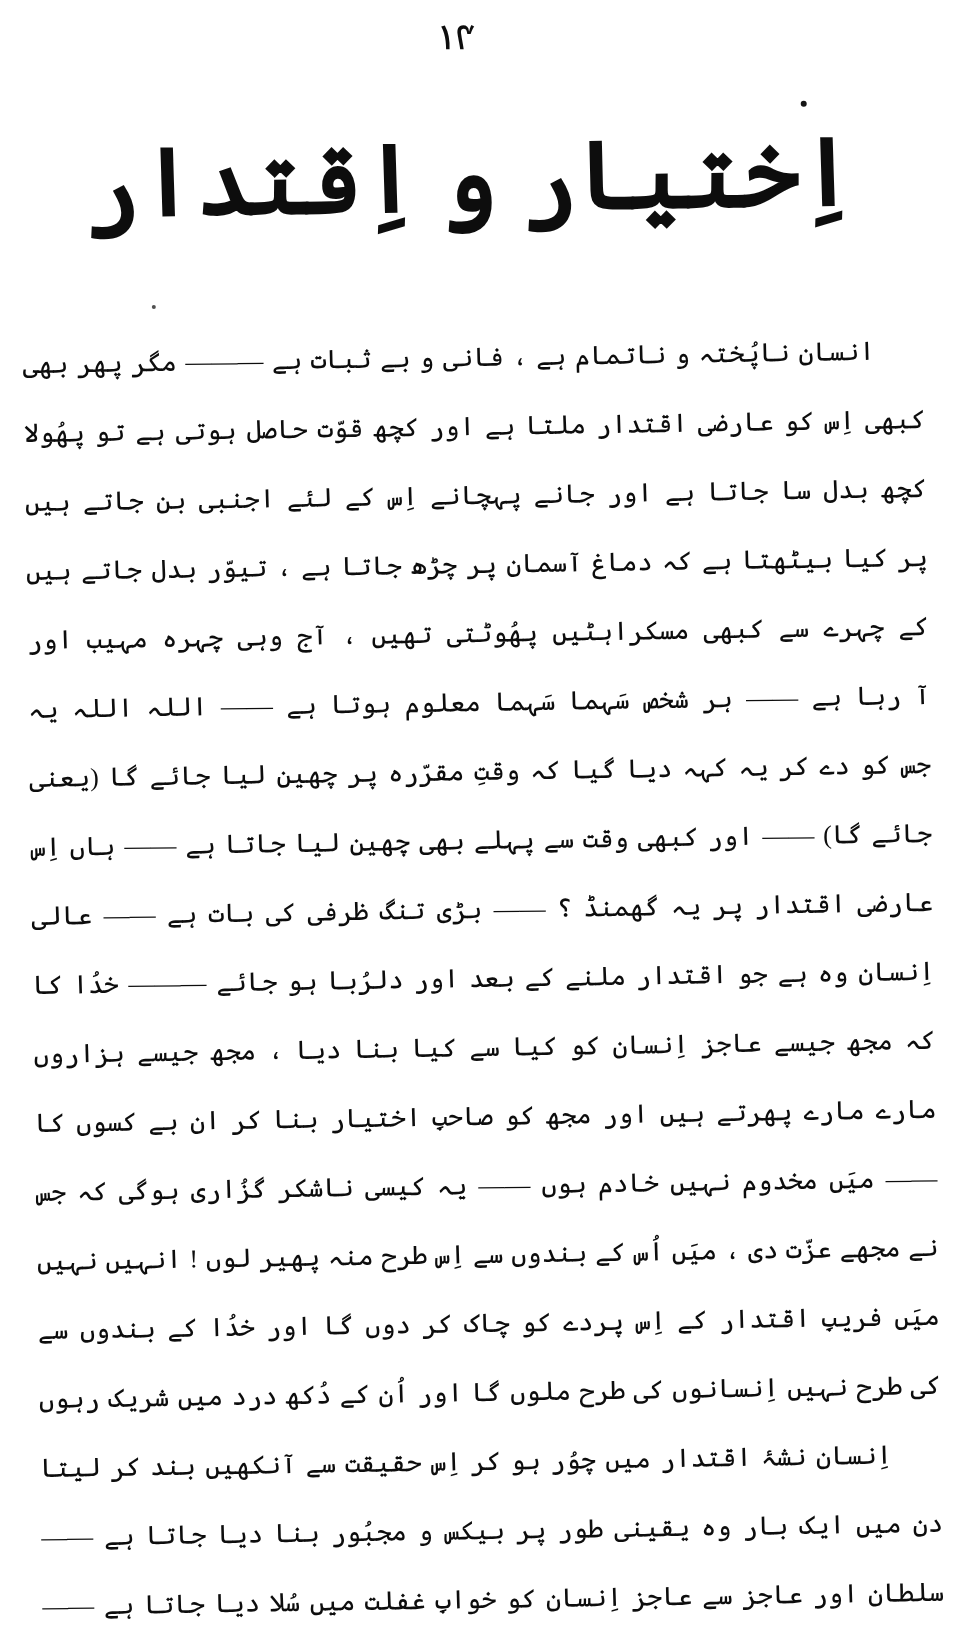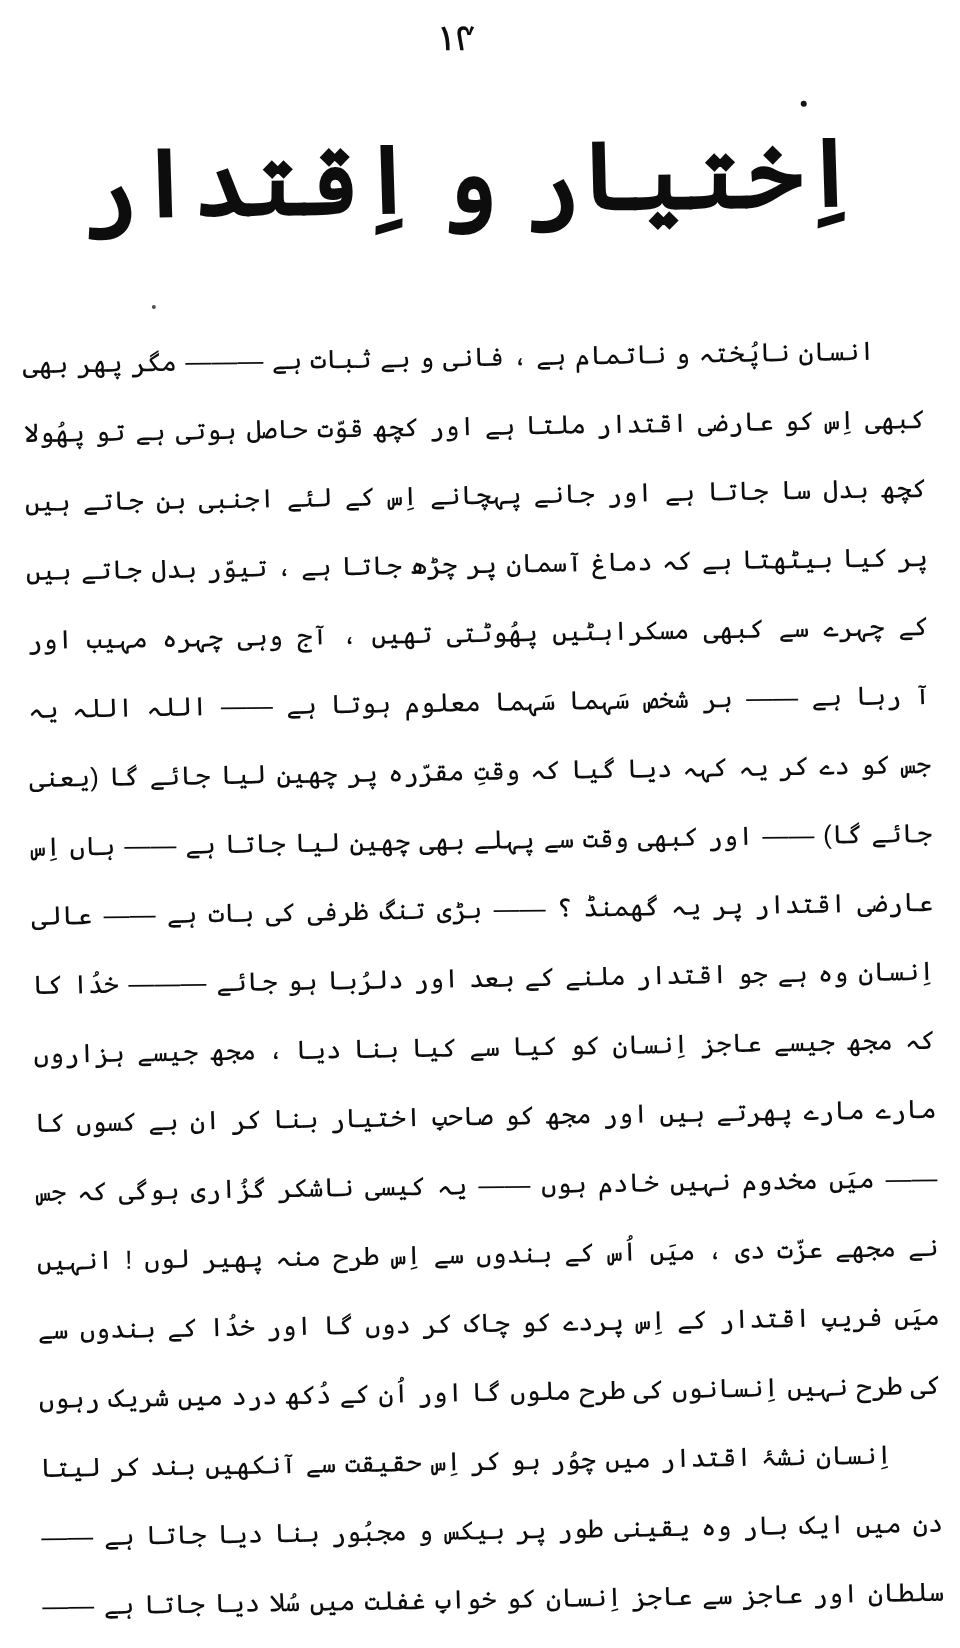--- a/index.html
+++ b/index.html
@@ -6,21 +6,21 @@
     margin: 0;
     padding: 0;
     background: #ffffff;
   }
   .page {
     position: relative;
     width: 960px;
     height: 1648px;
     background: #ffffff;
     overflow: hidden;
-    font-family: Liberation Sans, sans-serif;
+    font-family: Liberation Serif, serif;
     color: #0d0d0d;
   }
   .rotator {
     position: absolute;
     inset: 0;
     transform: rotate(-0.9deg);
     transform-origin: 50% 50%;
   }
   .page-number {
     position: absolute;

